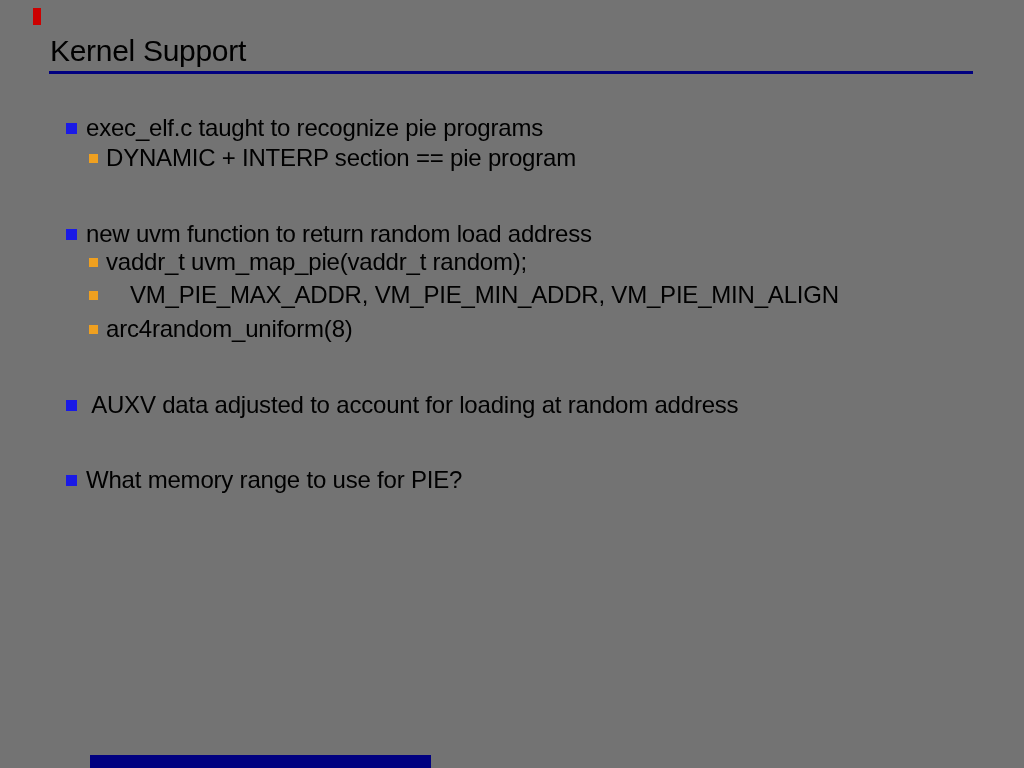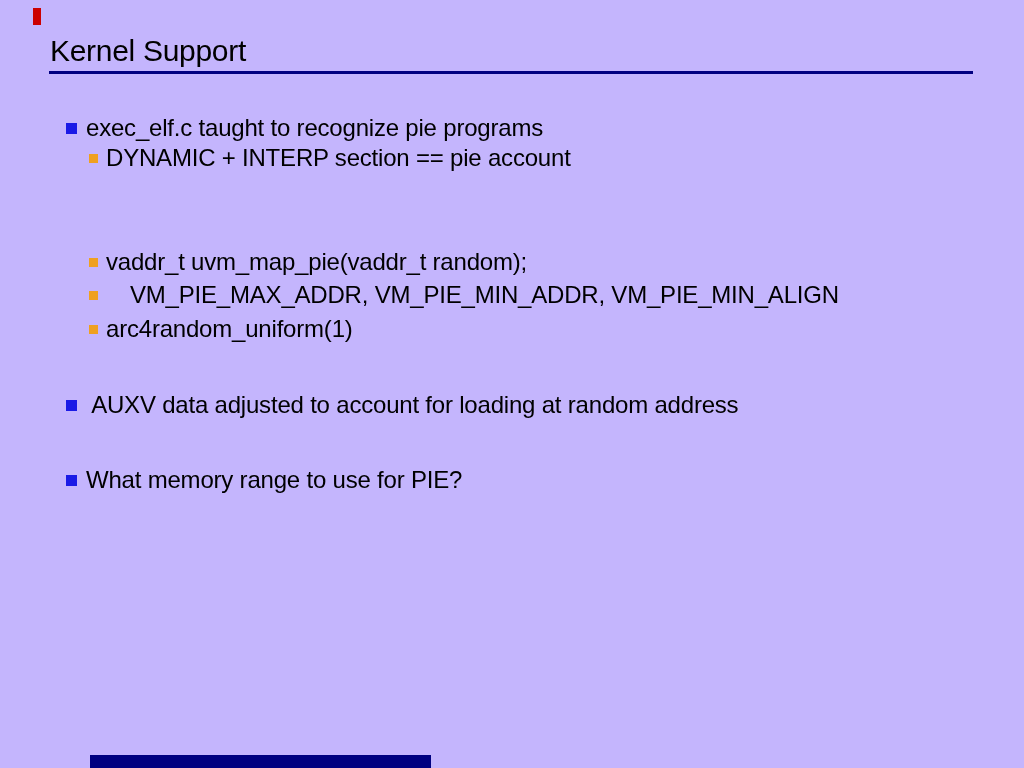--- a/index.html
+++ b/index.html
@@ -2,21 +2,21 @@
 <html style="--accent: #000080; --bullet1: #1a1ae6; --bullet2: #efa020; --marker: #cc0000; --gauge: #000080;"><head>
 <meta charset="utf-8">
 <style>
   * { margin: 0; padding: 0; box-sizing: border-box; }
   html, body {
     width: 1024px; height: 768px;
     background: #ffffff;
     overflow: hidden;
     font-family: "Liberation Sans", "DejaVu Sans", sans-serif;
   }
-  .slide { position: relative; width: 1024px; height: 768px; background: #c4b5fd; }
+  .slide { position: relative; width: 1024px; height: 768px; background: #737373; }
 
   .slide-marker {
     position: absolute; left: 33px; top: 8px;
     width: 8px; height: 17px;
     background: var(--marker, #cc0000);
   }
 
   .slide-title {
     position: absolute; left: 50px; top: 34px;
     font-size: 30px; line-height: 34px;
@@ -74,37 +74,41 @@
   <div class="slide-title">Kernel Support</div>
   <div class="title-rule"></div>
 
   <div class="bullet-row lvl1 r1">
     <span class="sq1"></span>
     <span class="txt">exec_elf.c taught to recognize pie programs</span>
   </div>
 
   <div class="bullet-row lvl2 r2">
     <span class="sq2"></span>
-    <span class="txt">DYNAMIC + INTERP section == pie account</span>
+    <span class="txt">DYNAMIC + INTERP section == pie program</span>
   </div>
 
+  <div class="bullet-row lvl1 r3">
+    <span class="sq1"></span>
+    <span class="txt">new uvm function to return random load address</span>
+  </div>
 
   <div class="bullet-row lvl2 r4">
     <span class="sq2"></span>
     <span class="txt">vaddr_t uvm_map_pie(vaddr_t random);</span>
   </div>
 
   <div class="bullet-row lvl2 r5">
     <span class="sq2"></span>
     <span class="txt">VM_PIE_MAX_ADDR, VM_PIE_MIN_ADDR, VM_PIE_MIN_ALIGN</span>
   </div>
 
   <div class="bullet-row lvl2 r6">
     <span class="sq2"></span>
-    <span class="txt">arc4random_uniform(1)</span>
+    <span class="txt">arc4random_uniform(8)</span>
   </div>
 
   <div class="bullet-row lvl1 r7">
     <span class="sq1"></span>
     <span class="txt"> AUXV data adjusted to account for loading at random address</span>
   </div>
 
   <div class="bullet-row lvl1 r8">
     <span class="sq1"></span>
     <span class="txt">What memory range to use for PIE?</span>

